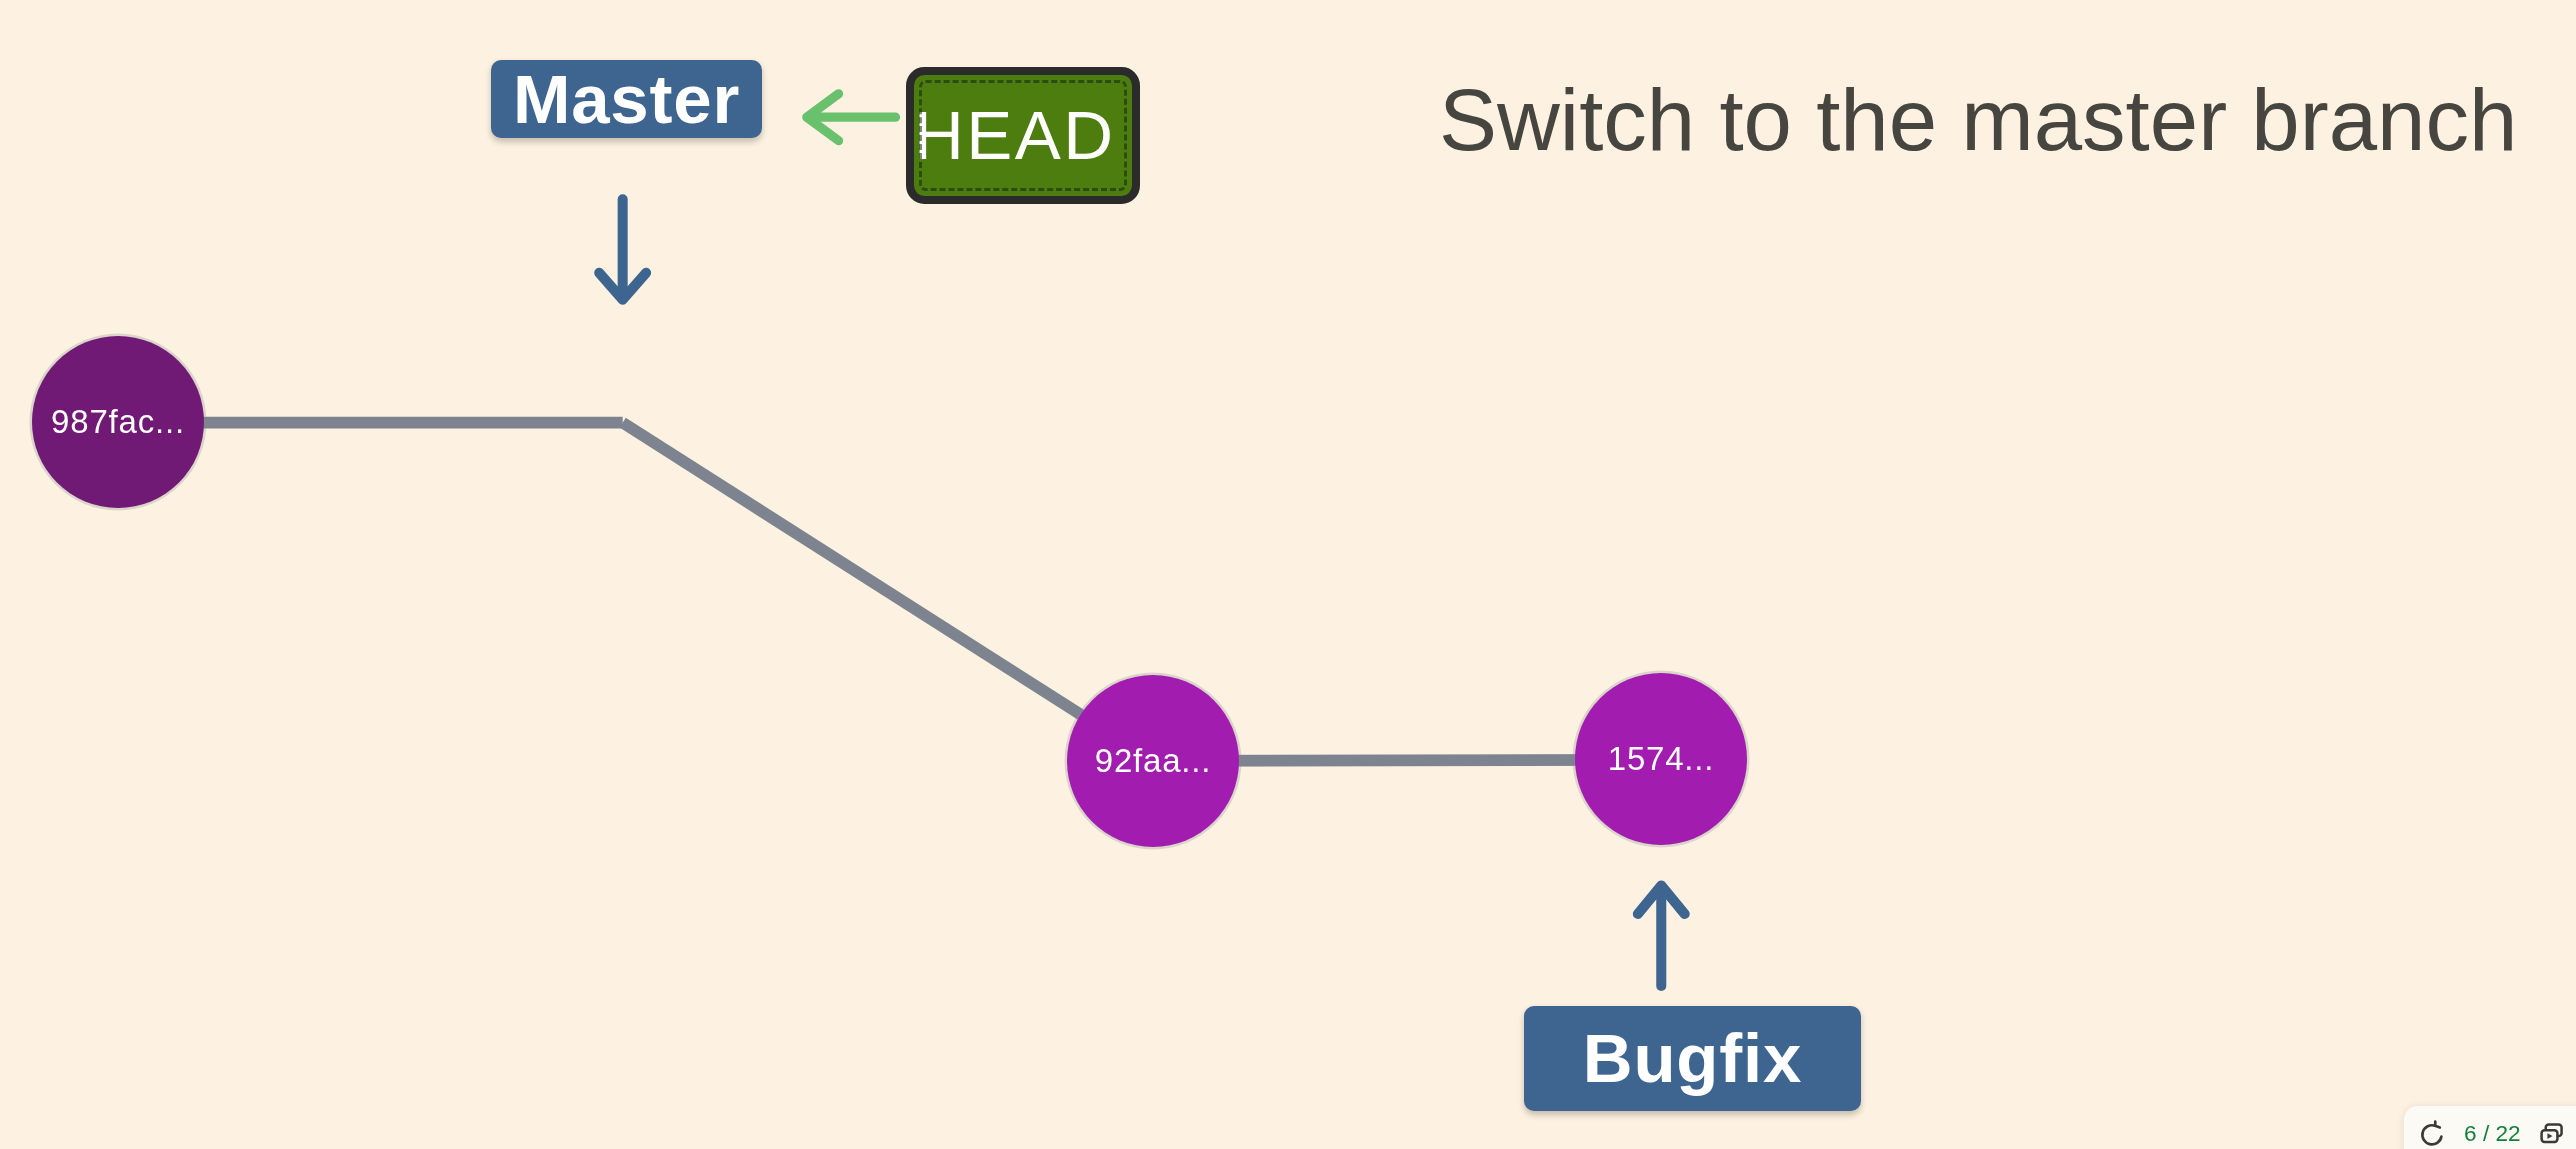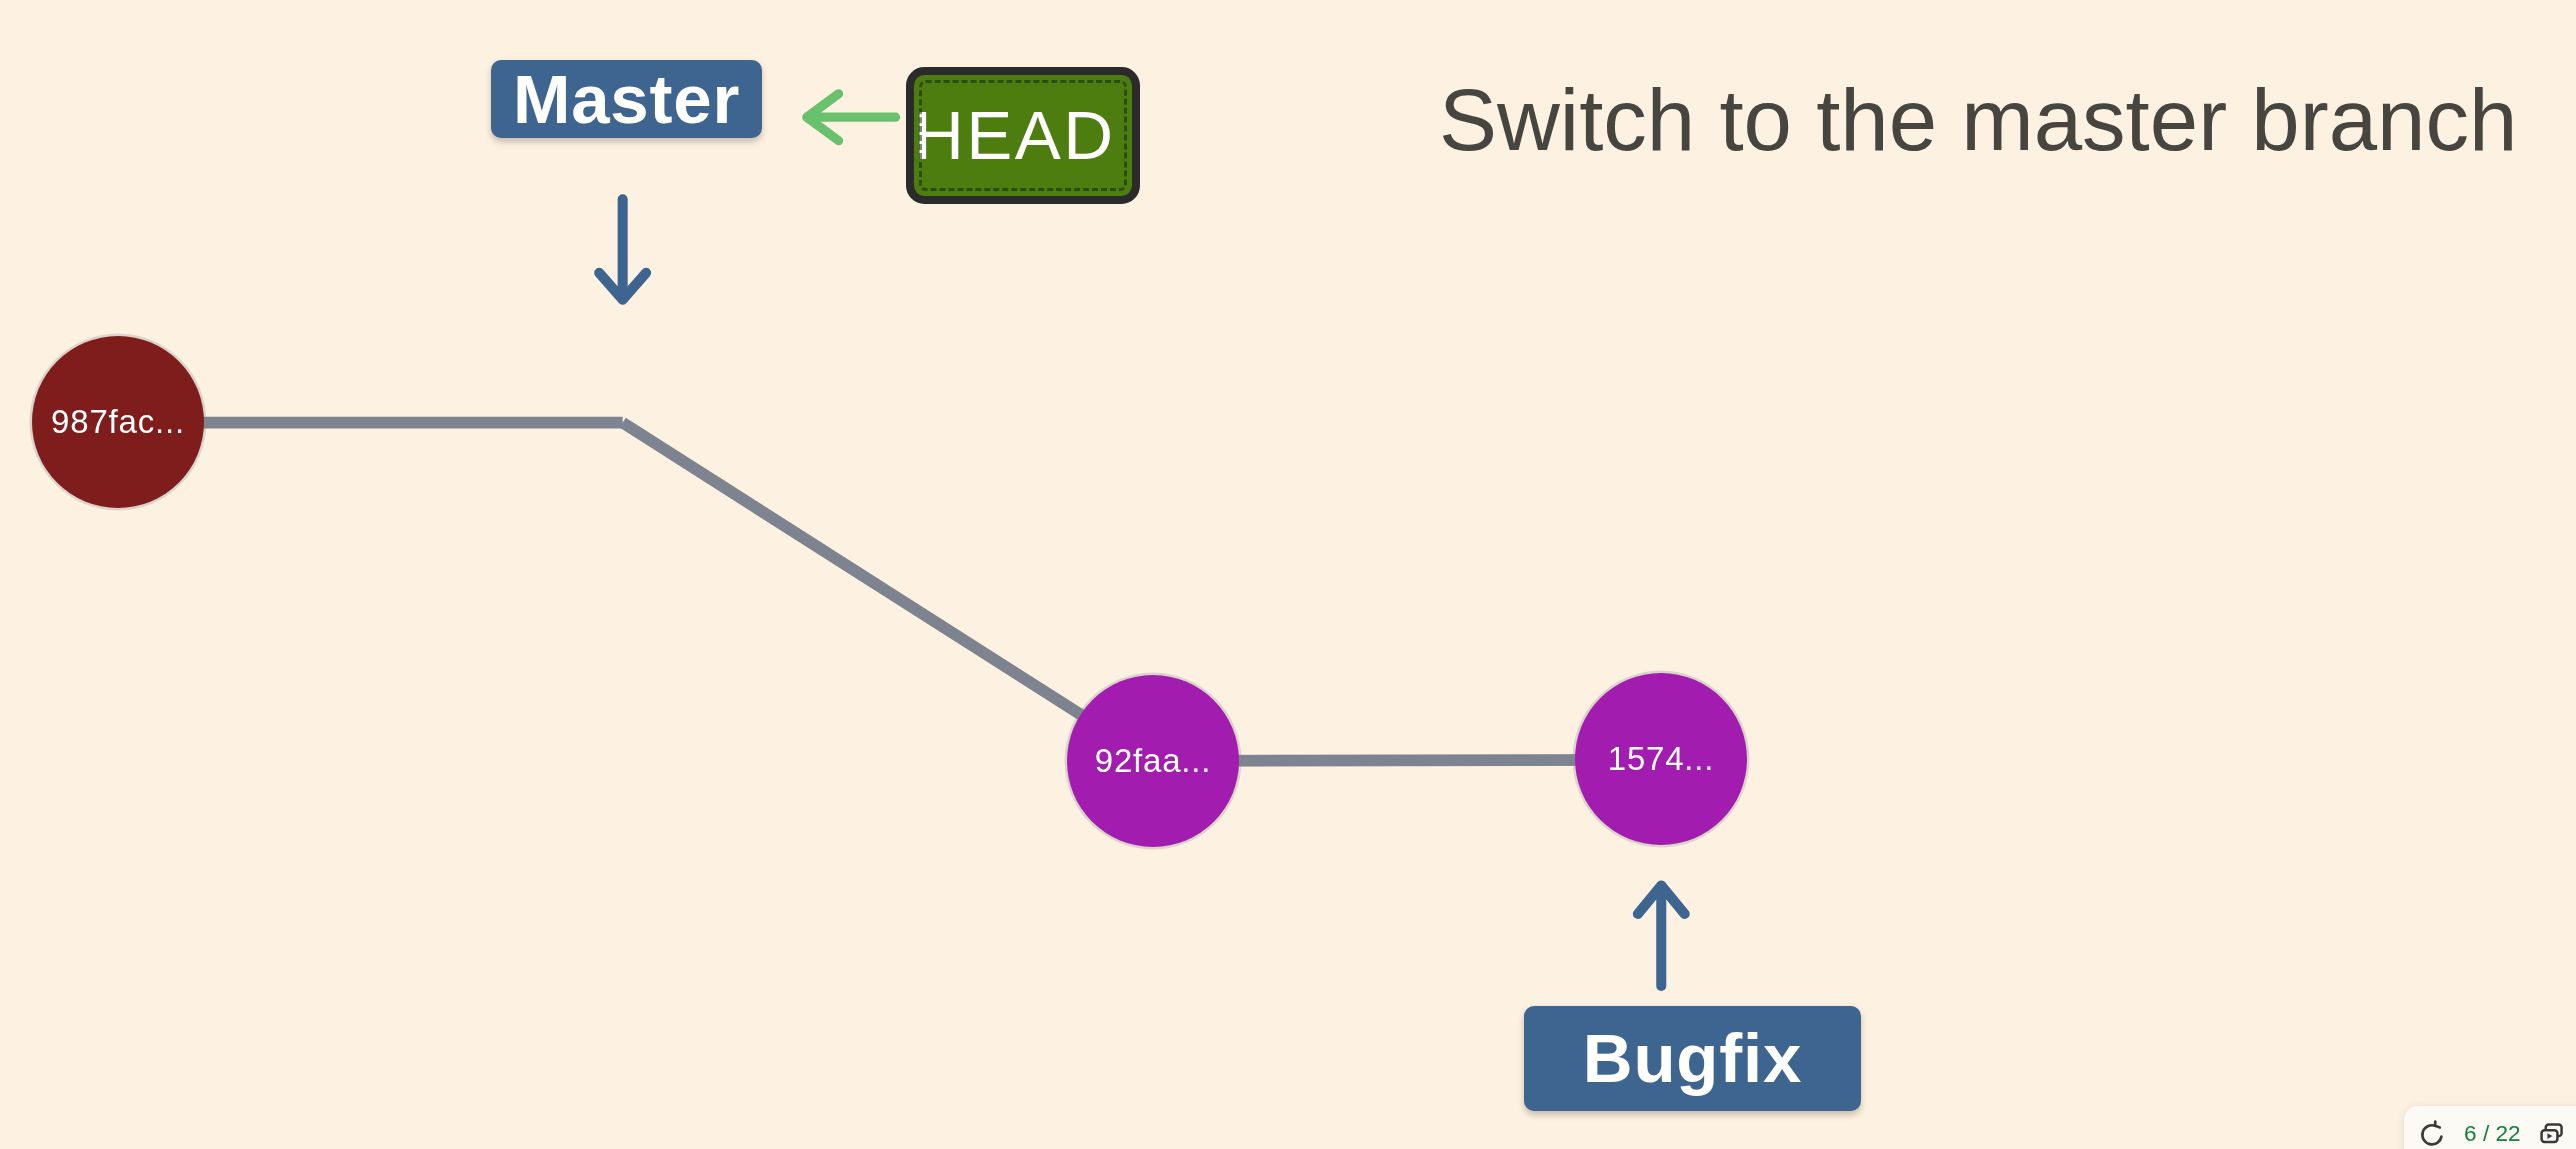--- a/index.html
+++ b/index.html
@@ -68,21 +68,21 @@
     width: 172px; height: 172px;
     border-radius: 50%;
     display: flex;
     align-items: center;
     justify-content: center;
     color: #ffffff;
     font-size: 33px;
     letter-spacing: 0.8px;
     box-shadow: 0 0 0 2.5px rgba(128,135,145,0.28);
   }
-  .commit-master { background: #7f1d1d; }
+  .commit-master { background: #701a75; }
   .commit-bugfix { background: #a21caf; }
   .node-1 { left: 32px;   top: 336px; }
   .node-2 { left: 536px;  top: 336px; }
   .node-3 { left: 1067px; top: 675px; }
   .node-4 { left: 1575px; top: 673px; }
 
   
   .slide-title {
     position: absolute;
     left: 1439px; top: 70px;

